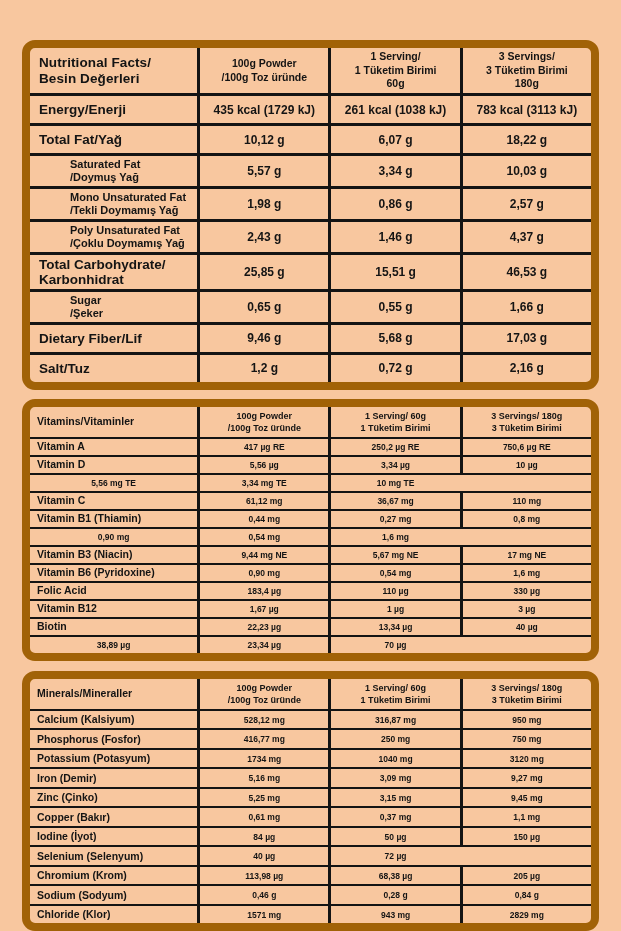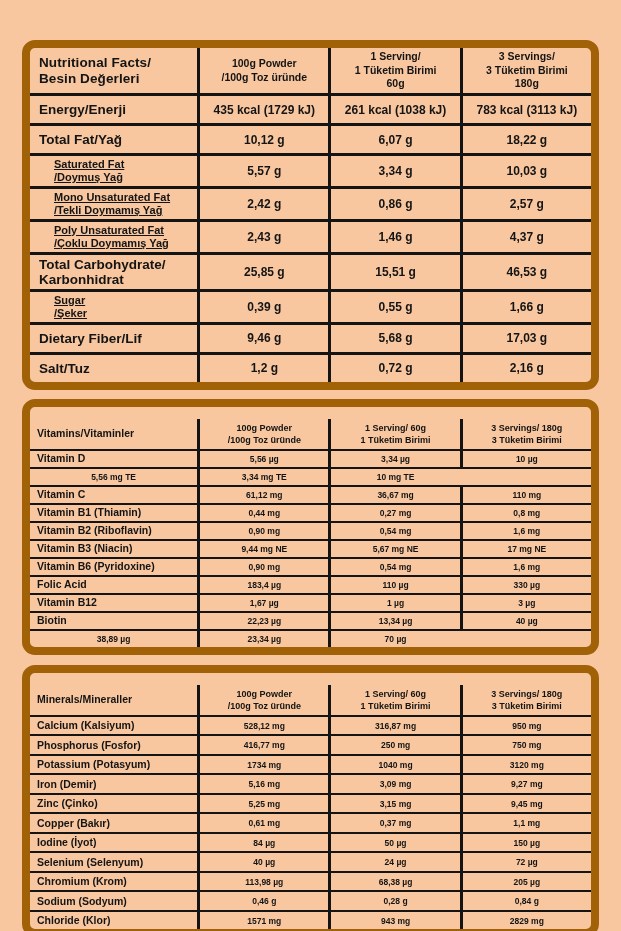--- a/index.html
+++ b/index.html
@@ -72,31 +72,30 @@
     font-weight: 700;
     line-height: 1.3;
   }
   .t-main .label {
     font-size: 13.5px;
     font-weight: 600;
     line-height: 1.12;
   }
   .t-main .subrow .label {
     font-size: 11px;
-    padding-left: 24px;
+    padding-left: 40px;
     line-height: 1.18;
-    text-decoration: underline;
   }
   .t-main .value {
     font-size: 12px;
     font-weight: 700;
   }
 
   
-  .t-compact .header { min-height: 30px; margin-top: 12px; }
+  .t-compact .header { min-height: 30px; }
   .t-vitamins .row:not(.header) { min-height: 16px; }
   .t-minerals .row:not(.header) { min-height: 17.5px; }
   .t-compact .title {
     font-size: 15.5px;
     font-weight: 800;
   }
   .t-compact .colhead {
     font-size: 9px;
     font-weight: 700;
     line-height: 1.35;
@@ -144,42 +143,42 @@
       <div class="row subrow">
         <div class="cell label">Saturated Fat
 /Doymuş Yağ</div>
         <div class="cell value">5,57 g</div>
         <div class="cell value">3,34 g</div>
         <div class="cell value">10,03 g</div>
       </div>
       <div class="row subrow">
         <div class="cell label">Mono Unsaturated Fat
 /Tekli Doymamış Yağ</div>
-        <div class="cell value">2,42 g</div>
+        <div class="cell value">1,98 g</div>
         <div class="cell value">0,86 g</div>
         <div class="cell value">2,57 g</div>
       </div>
       <div class="row subrow">
         <div class="cell label">Poly Unsaturated Fat
 /Çoklu Doymamış Yağ</div>
         <div class="cell value">2,43 g</div>
         <div class="cell value">1,46 g</div>
         <div class="cell value">4,37 g</div>
       </div>
       <div class="row">
         <div class="cell label">Total Carbohydrate/
 Karbonhidrat</div>
         <div class="cell value">25,85 g</div>
         <div class="cell value">15,51 g</div>
         <div class="cell value">46,53 g</div>
       </div>
       <div class="row subrow">
         <div class="cell label">Sugar
 /Şeker</div>
-        <div class="cell value">0,39 g</div>
+        <div class="cell value">0,65 g</div>
         <div class="cell value">0,55 g</div>
         <div class="cell value">1,66 g</div>
       </div>
       <div class="row">
         <div class="cell label">Dietary Fiber/Lif</div>
         <div class="cell value">9,46 g</div>
         <div class="cell value">5,68 g</div>
         <div class="cell value">17,03 g</div>
       </div>
       <div class="row">
@@ -193,20 +192,26 @@
       <div class="row header">
         <div class="cell label title">Vitamins/Vitaminler</div>
         <div class="cell colhead">100g Powder
 /100g Toz üründe</div>
         <div class="cell colhead">1 Serving/ 60g
 1 Tüketim Birimi</div>
         <div class="cell colhead">3 Servings/ 180g
 3 Tüketim Birimi</div>
       </div>
       <div class="row">
+        <div class="cell label">Vitamin A</div>
+        <div class="cell value">417 µg RE</div>
+        <div class="cell value">250,2 µg RE</div>
+        <div class="cell value">750,6 µg RE</div>
+      </div>
+      <div class="row">
         <div class="cell label">Vitamin D</div>
         <div class="cell value">5,56 µg</div>
         <div class="cell value">3,34 µg</div>
         <div class="cell value">10 µg</div>
       </div>
       <div class="row">
         <div class="cell value">5,56 mg TE</div>
         <div class="cell value">3,34 mg TE</div>
         <div class="cell value">10 mg TE</div>
       </div>
@@ -216,21 +221,20 @@
         <div class="cell value">36,67 mg</div>
         <div class="cell value">110 mg</div>
       </div>
       <div class="row">
         <div class="cell label">Vitamin B1 (Thiamin)</div>
         <div class="cell value">0,44 mg</div>
         <div class="cell value">0,27 mg</div>
         <div class="cell value">0,8 mg</div>
       </div>
       <div class="row">
-        <div class="cell label">Vitamin B2 (Riboflavin)</div>
         <div class="cell value">0,90 mg</div>
         <div class="cell value">0,54 mg</div>
         <div class="cell value">1,6 mg</div>
       </div>
       <div class="row">
         <div class="cell label">Vitamin B3 (Niacin)</div>
         <div class="cell value">9,44 mg NE</div>
         <div class="cell value">5,67 mg NE</div>
         <div class="cell value">17 mg NE</div>
       </div>
@@ -312,21 +316,20 @@
       </div>
       <div class="row">
         <div class="cell label">Iodine (İyot)</div>
         <div class="cell value">84 µg</div>
         <div class="cell value">50 µg</div>
         <div class="cell value">150 µg</div>
       </div>
       <div class="row">
         <div class="cell label">Selenium (Selenyum)</div>
         <div class="cell value">40 µg</div>
-        <div class="cell value">24 µg</div>
         <div class="cell value">72 µg</div>
       </div>
       <div class="row">
         <div class="cell label">Chromium (Krom)</div>
         <div class="cell value">113,98 µg</div>
         <div class="cell value">68,38 µg</div>
         <div class="cell value">205 µg</div>
       </div>
       <div class="row">
         <div class="cell label">Sodium (Sodyum)</div>

